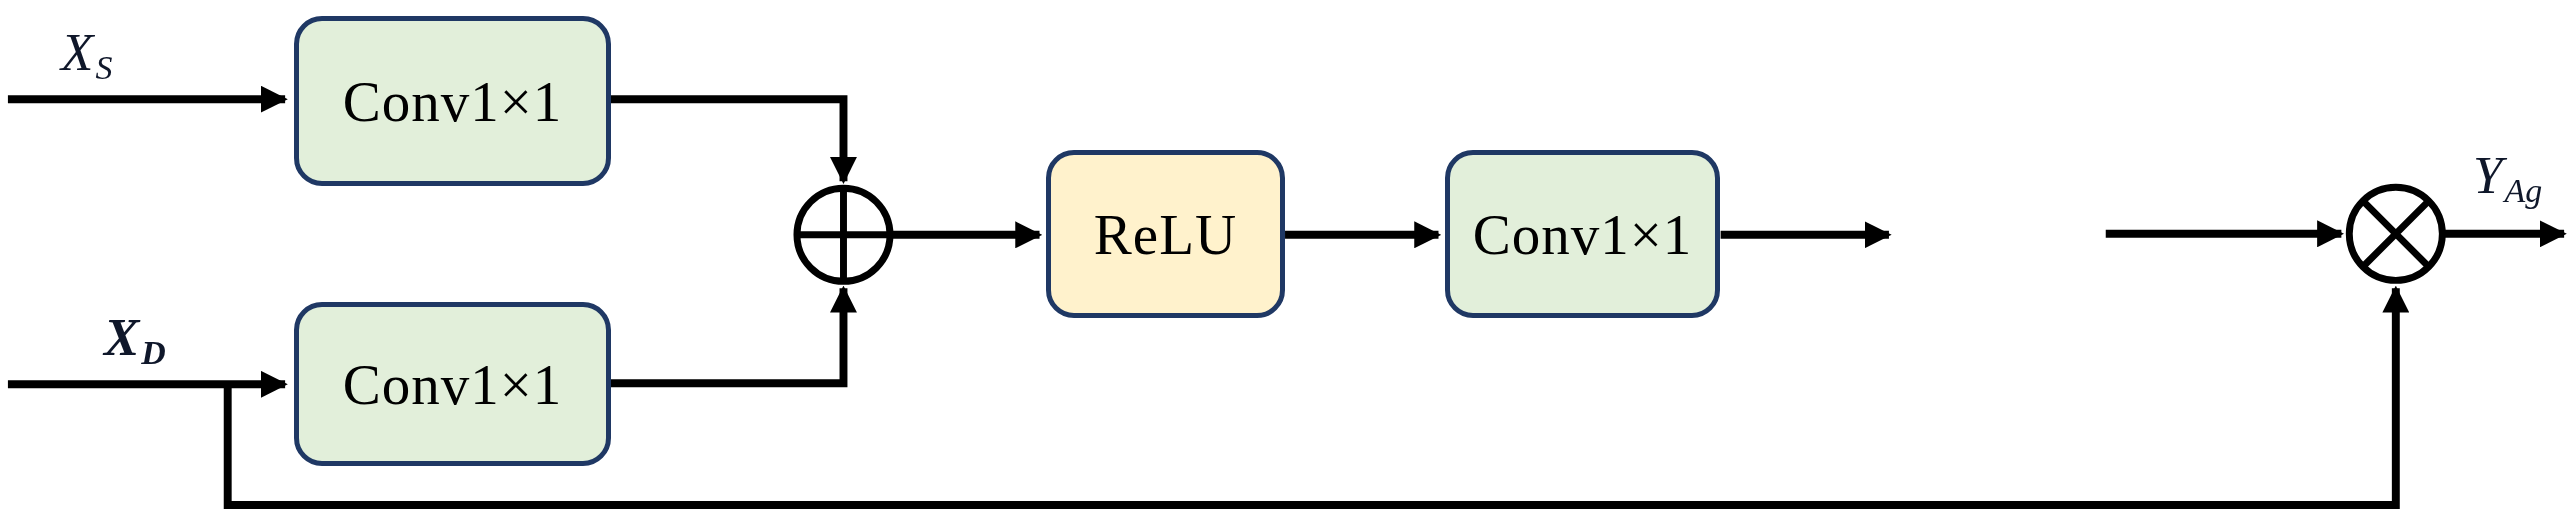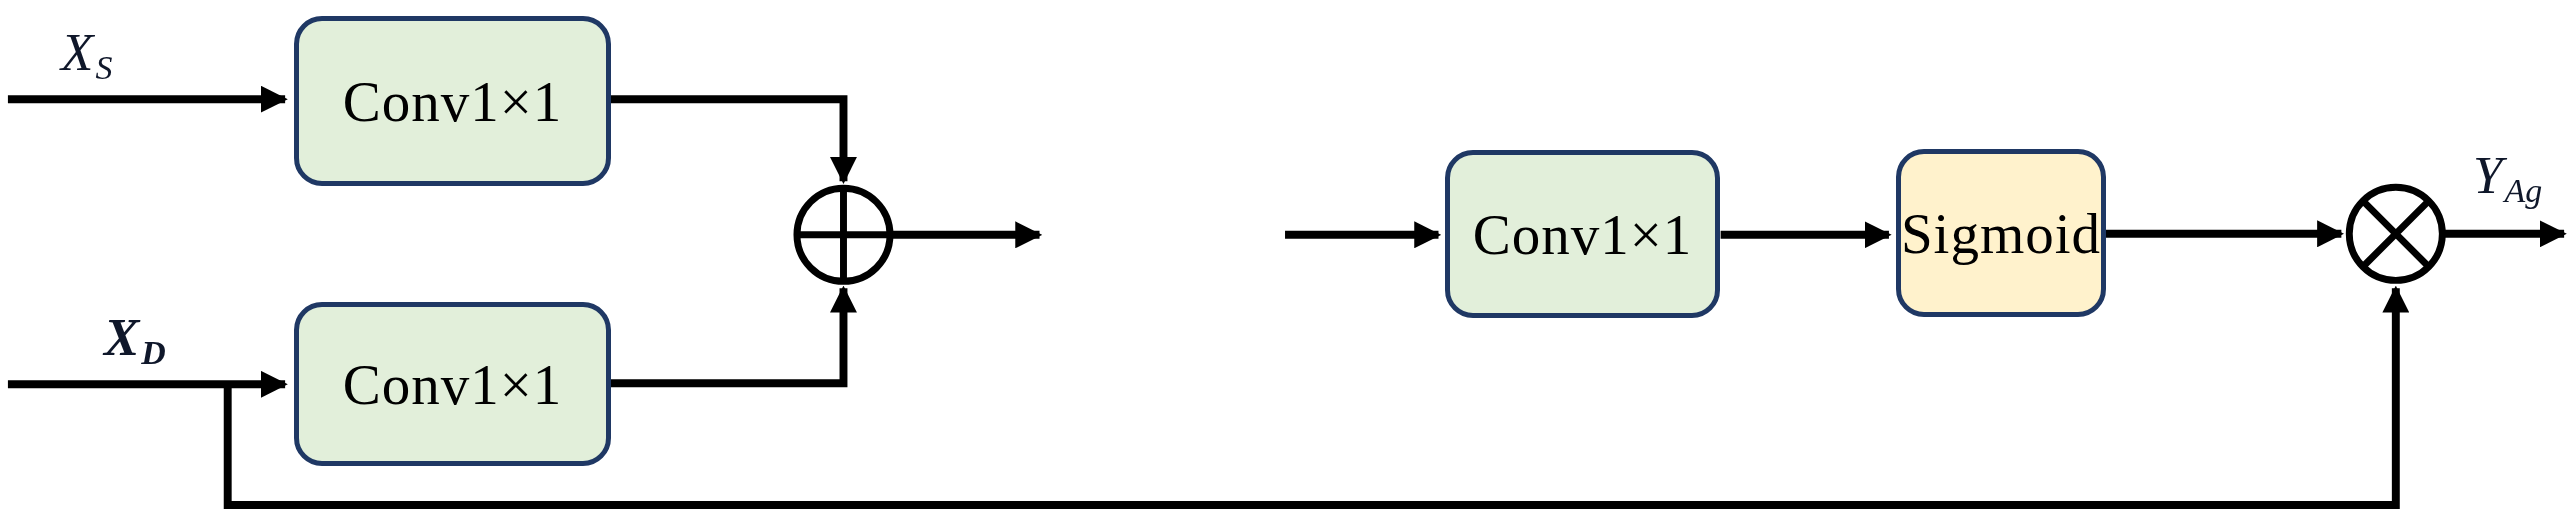--- a/index.html
+++ b/index.html
@@ -90,24 +90,24 @@
     <g>
       <circle cx="2420" cy="236" r="47" fill="#fff" stroke="#000" stroke-width="7"></circle>
       <path d="M2387 203 L2453 269 M2453 203 L2387 269" fill="none" stroke="#000" stroke-width="7"></path>
     </g>
   </svg>
 
   <div class="block conv" style="left:294px; top:16px; width:317px; height:170px;">Conv1×1</div>
 
   <div class="block conv" style="left:294px; top:302px; width:317px; height:164px;">Conv1×1</div>
 
+  <div class="block act" style="left:1046px; top:150px; width:239px; height:168px;">ReLU</div>
 
   <div class="block conv" style="left:1445px; top:150px; width:275px; height:168px;">Conv1×1</div>
 
-  <div class="block act" style="left:1896px; top:149px; width:210px; height:168px;">Sigmoid</div>
 
   <div class="io-label" style="left:61px; top:26px;">
     <span>X</span><span class="sub">S</span>
   </div>
 
   <div class="io-label" style="left:104px; top:311px;font-weight:bold;">
     <span>X</span><span class="sub">D</span>
   </div>
 
   <div class="io-label" style="left:2473px; top:149px;">

